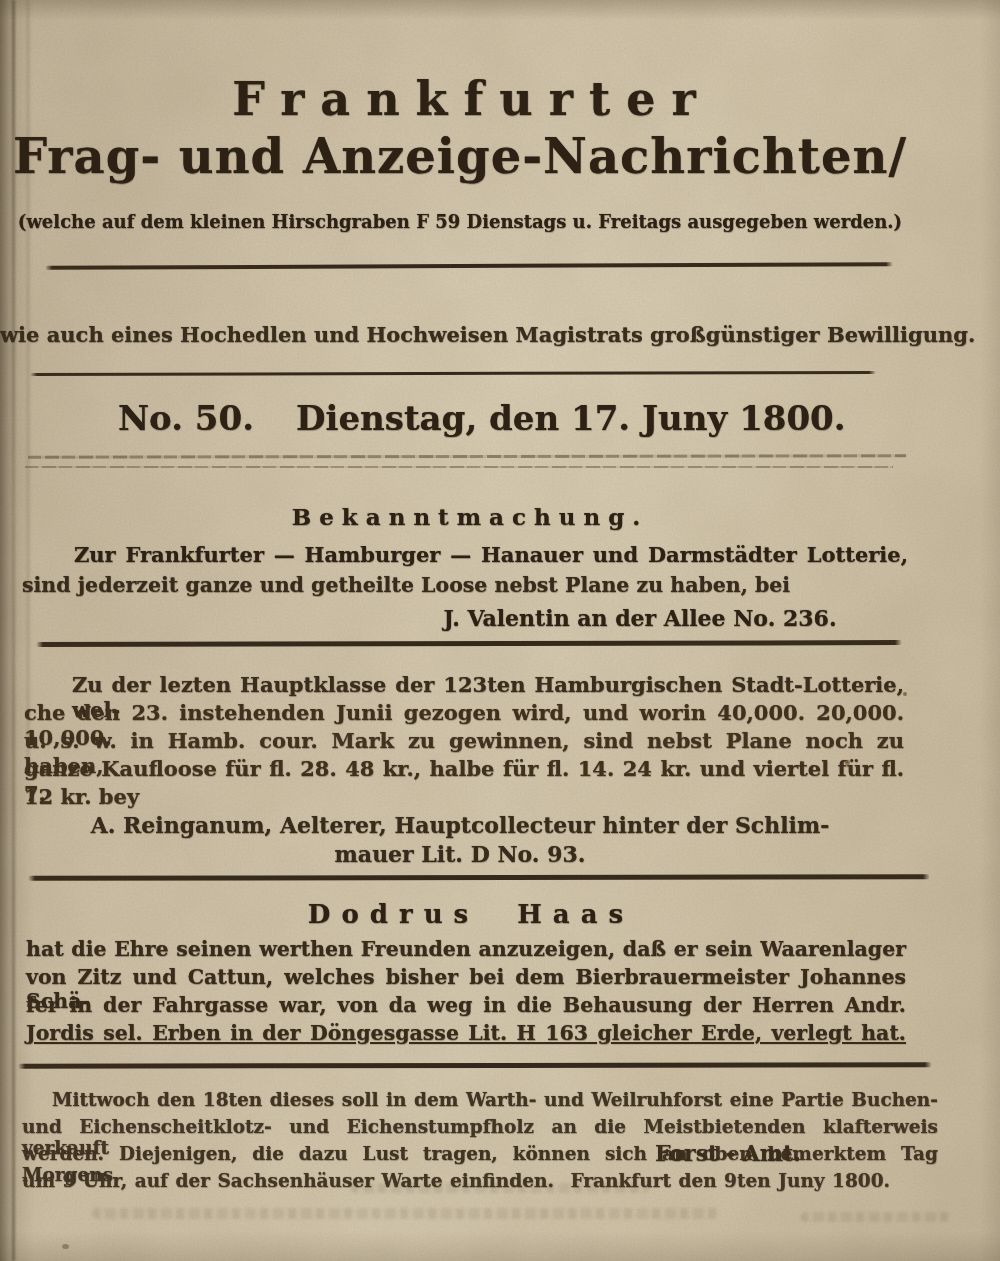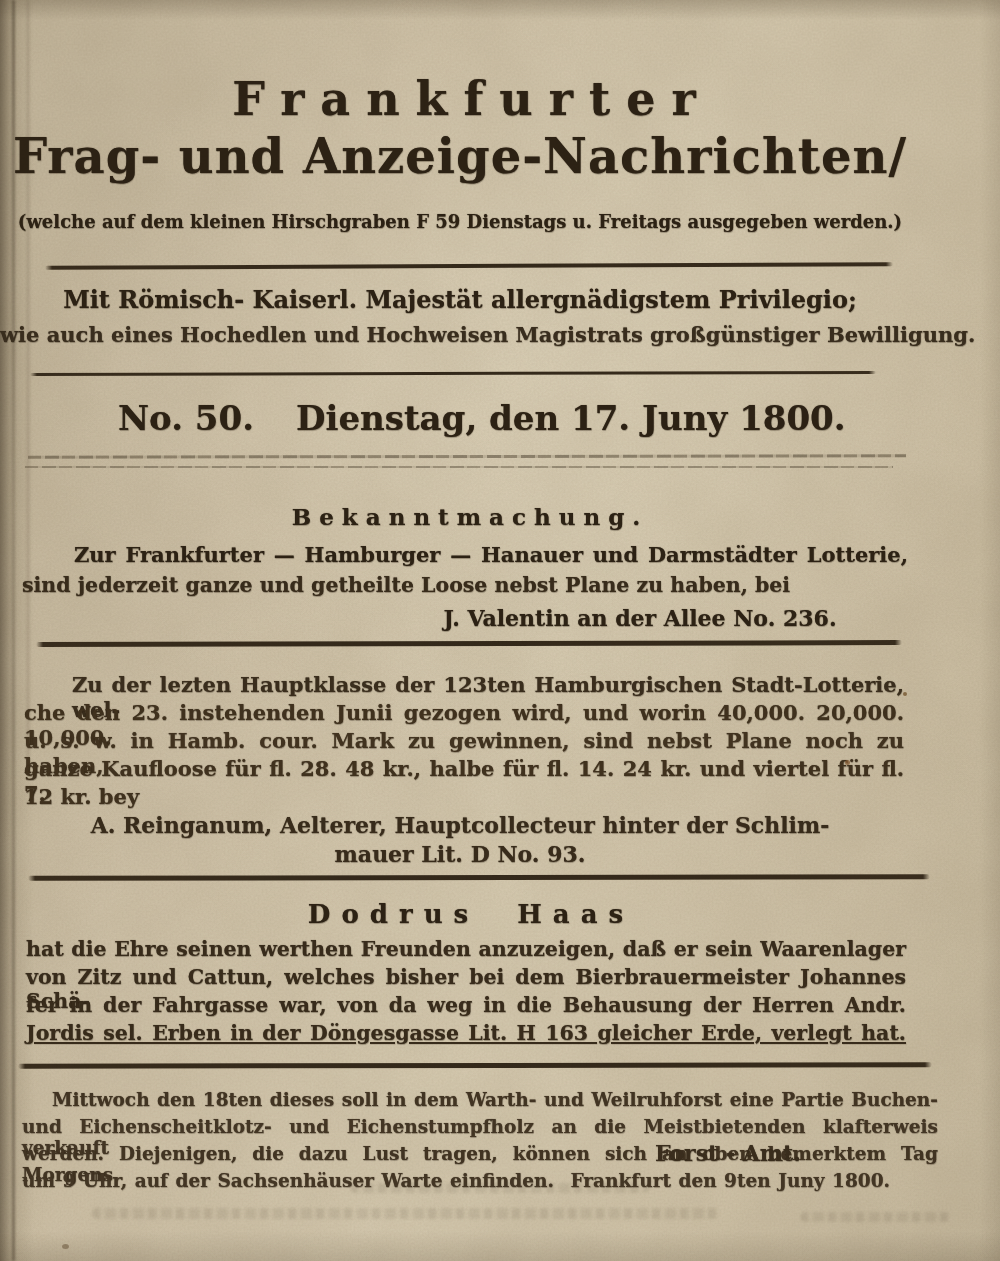--- a/index.html
+++ b/index.html
@@ -40,21 +40,20 @@
 <div class="page">
 
   <div class="ink center" style="top:72px;font-size:46px;letter-spacing:16px;padding-left:12px;">Frankfurter</div>
 
   <div class="ink center" style="top:128px;font-size:48px;letter-spacing:1px;">Frag- und Anzeige-Nachrichten/</div>
 
   <div class="ink center soft" style="top:211px;font-size:18px;">(welche auf dem kleinen Hirschgraben F 59 Dienstags u. Freitags ausgegeben werden.)</div>
 
   <div class="rule" style="top:264px;left:45px;width:848px;height:3.5px;transform:rotate(-0.25deg);"></div>
 
-  <div class="ink center soft" style="top:285px;font-size:24px;">Mit Römisch- Kaiserl. Majestät allergnädigstem Privilegio;</div>
 
   <div class="ink center soft" style="top:322px;font-size:21px;color:#3b2f1f;">wie auch eines Hochedlen und Hochweisen Magistrats großgünstiger Bewilligung.</div>
 
   <div class="rule" style="top:372px;left:30px;width:846px;height:3px;transform:rotate(-0.15deg);"></div>
 
   <div class="ink" style="top:398px;left:118px;font-size:34px;white-space:nowrap;">
     <span>No. 50.</span><span style="display:inline-block;width:42px;"></span><span>Dienstag, den 17. Juny 1800.</span>
   </div>
 
   <div class="brokenrule" style="top:455px;left:28px;width:878px;transform:rotate(-0.1deg);"></div>

